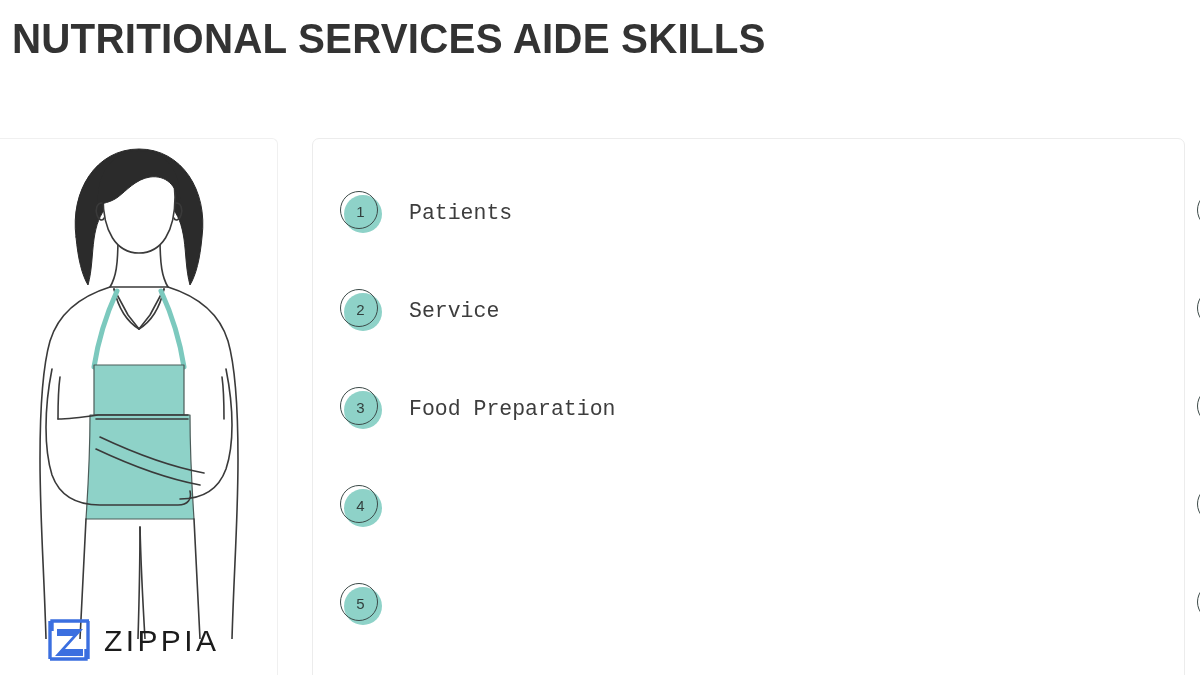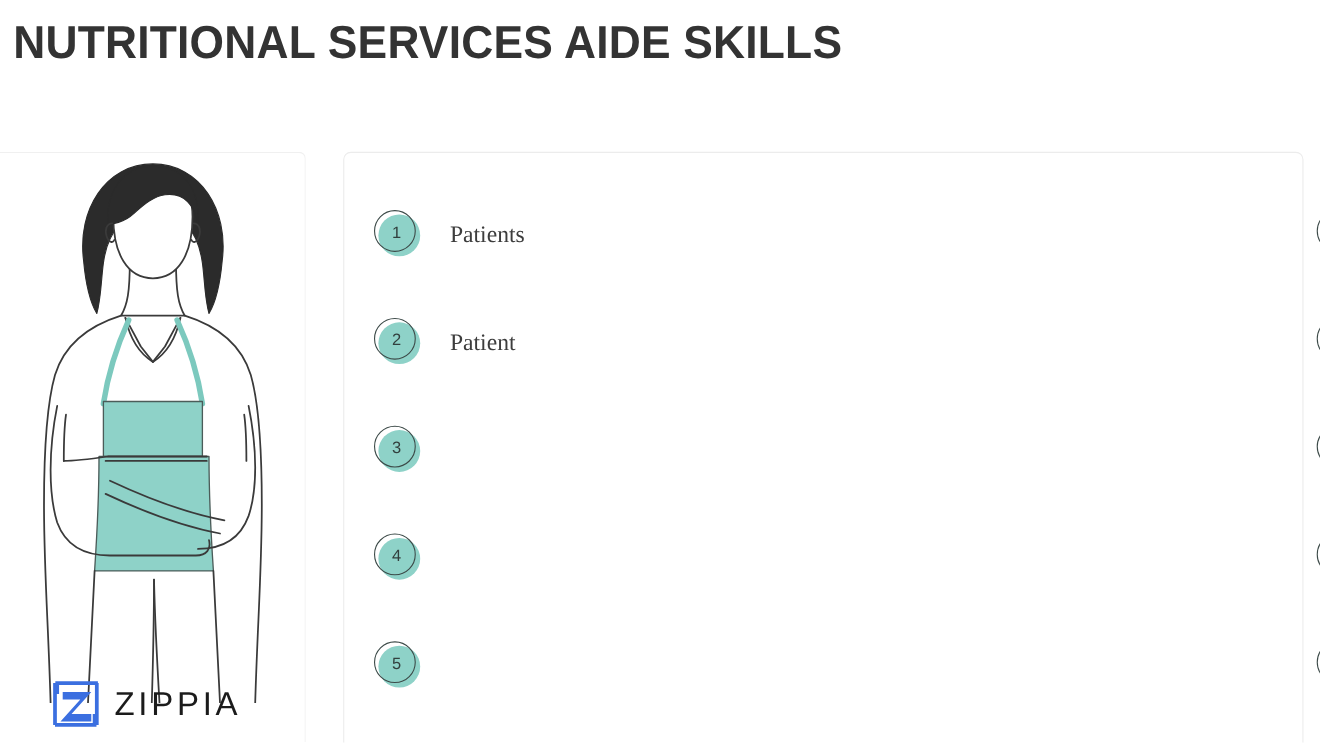--- a/index.html
+++ b/index.html
@@ -172,21 +172,21 @@
   .badge-number {
     font-family: "Liberation Sans", sans-serif;
     font-size: 15px;
     font-weight: 400;
     color: #32403e;
     line-height: 1;
     letter-spacing: 0px;
     transform: translate(1.5px, 1px);
   }
   .skill-label {
-    font-family: Liberation Serif, serif;
+    font-family: Liberation Mono, monospace;
     font-size: 21.5px;
     font-weight: 400;
     color: #3d3d3d;
     margin-left: 24px;
     white-space: nowrap;
     line-height: 28px;
   }
 </style>
 </head>
 <body>
@@ -280,30 +280,31 @@
         <div class="skill-label">Patients</div>
       </div>
 
       <div class="skill-item pos-1">
         <div class="skill-badge">
           <div class="badge-disc"></div>
           <div class="badge-ring">
             <span class="badge-number">2</span>
           </div>
         </div>
-        <div class="skill-label">Patient</div>
+        <div class="skill-label">Service</div>
       </div>
 
       <div class="skill-item pos-2">
         <div class="skill-badge">
           <div class="badge-disc"></div>
           <div class="badge-ring">
             <span class="badge-number">3</span>
           </div>
         </div>
+        <div class="skill-label">Food Preparation</div>
       </div>
 
       <div class="skill-item pos-3">
         <div class="skill-badge">
           <div class="badge-disc"></div>
           <div class="badge-ring">
             <span class="badge-number">4</span>
           </div>
         </div>
       </div>

